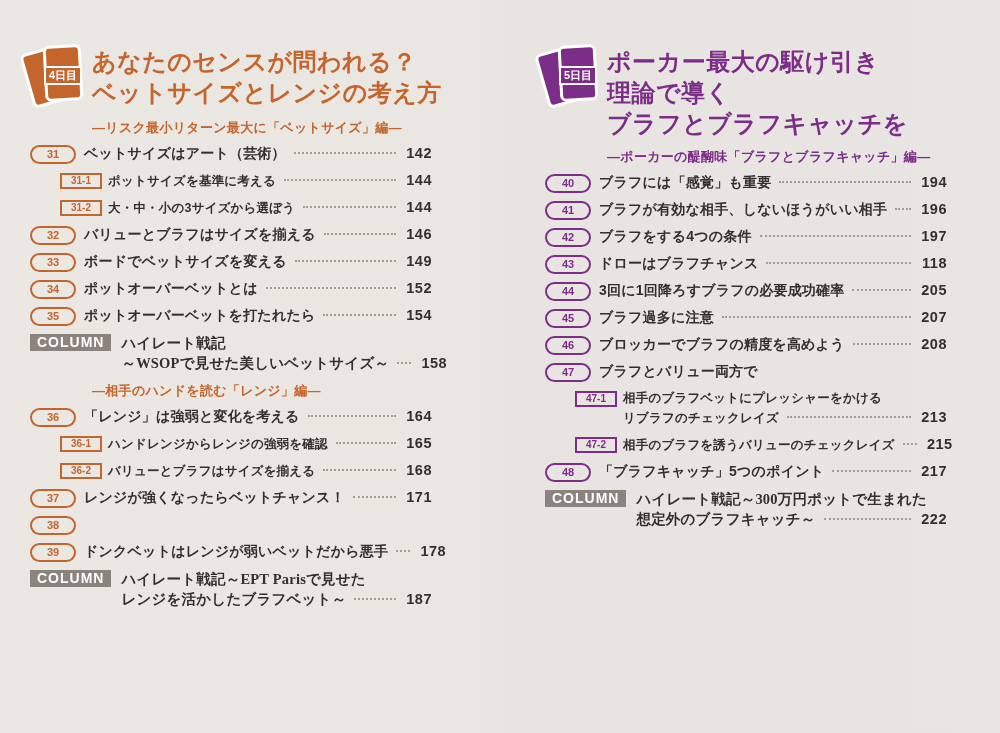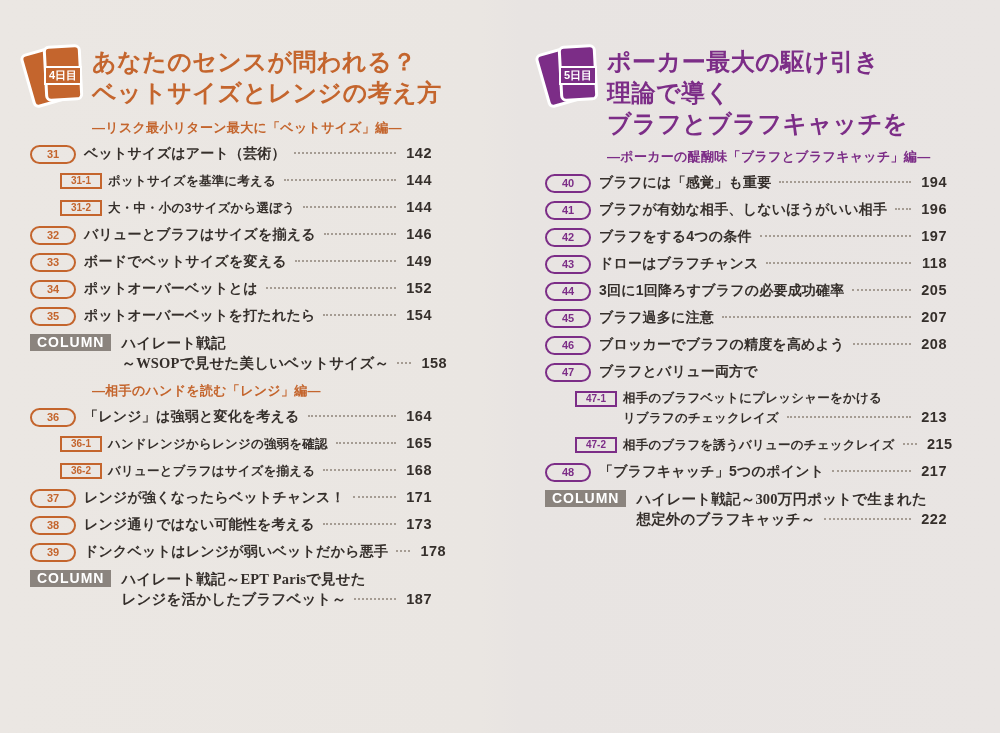--- a/index.html
+++ b/index.html
@@ -195,27 +195,20 @@
           <div class="body">
             <div class="line">
               <span class="txt">レンジが強くなったらベットチャンス！</span>
               <span class="dots"></span>
               <span class="pg">171</span>
             </div>
           </div>
         </div>
         <div class="row kind-main">
           <span class="badge main">38</span>
-          <div class="body">
-            <div class="line">
-              <span class="txt">レンジ通りではない可能性を考える</span>
-              <span class="dots"></span>
-              <span class="pg">173</span>
-            </div>
-          </div>
         </div>
         <div class="row kind-main">
           <span class="badge main">39</span>
           <div class="body">
             <div class="line">
               <span class="txt">ドンクベットはレンジが弱いベットだから悪手</span>
               <span class="dots"></span>
               <span class="pg">178</span>
             </div>
           </div>

